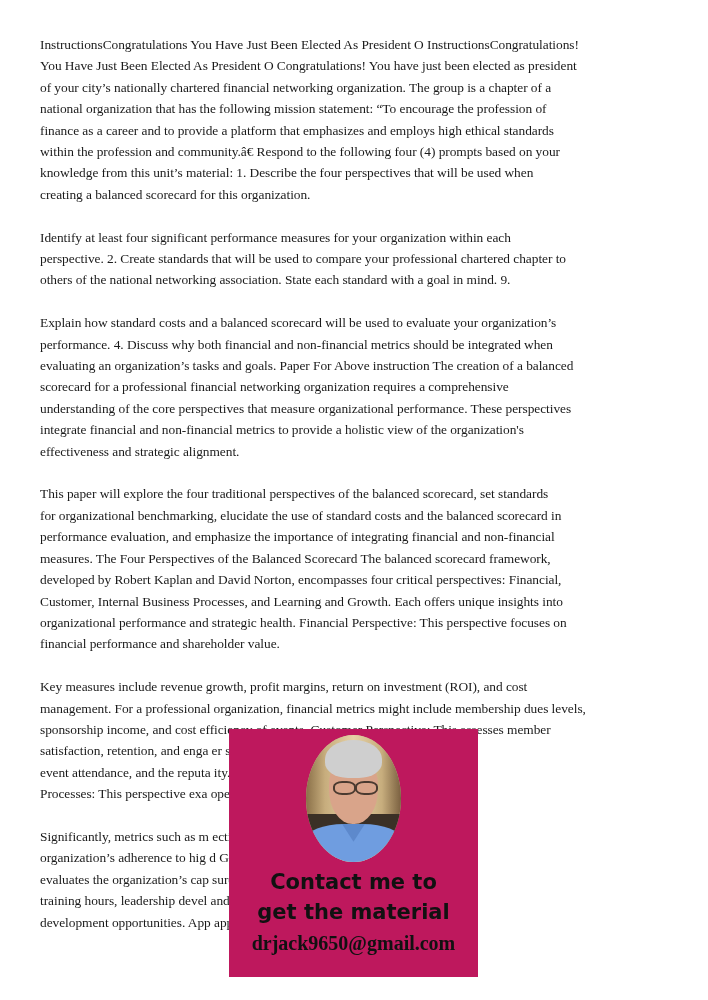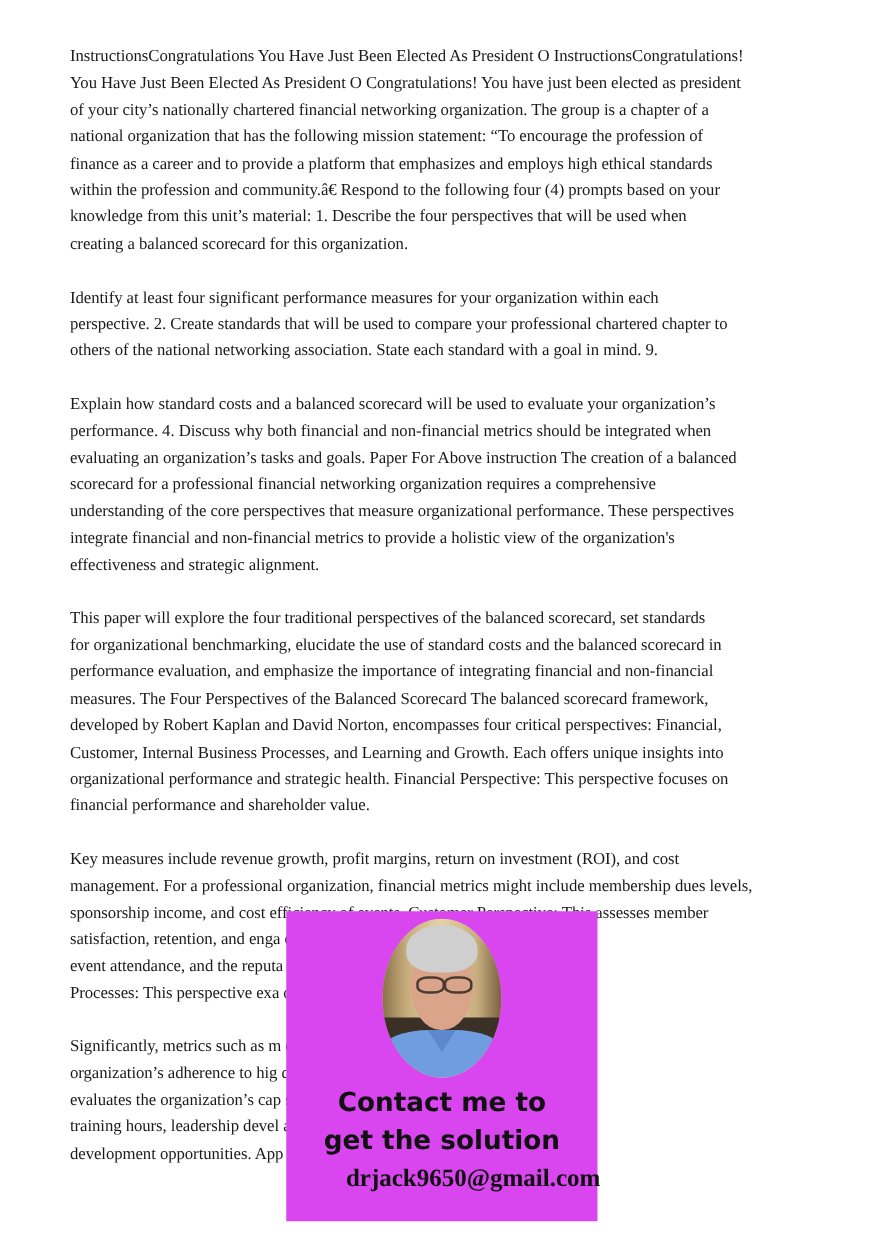--- a/index.html
+++ b/index.html
@@ -7,38 +7,38 @@
       width: 708px;
       height: 1000px;
       background: #ffffff;
       position: relative;
       overflow: hidden;
       font-family: "Liberation Serif", "DejaVu Serif", serif;
       color: #1a1a1a;
     }
     .page {
       position: absolute;
-      left: 56px;
+      left: 40px;
       top: 34px;
       width: 600px;
     }
     .para {
       font-size: 13.4px;
       line-height: 21.4px;
       margin: 0 0 21.4px 0;
       white-space: pre-line;
       letter-spacing: -0.05px;
     }
     .promo {
       position: absolute;
       left: 229px;
       top: 729px;
       width: 249px;
       height: 248px;
-      background: #d946ef;
+      background: #be185d;
     }
     .photo {
       position: absolute;
       left: 77px;
       top: 6px;
       width: 95px;
       height: 127px;
       border-radius: 50%;
       overflow: hidden;
       background: #c9b58e;
@@ -93,21 +93,20 @@
     .email {
       position: absolute;
       left: 0;
       top: 203px;
       width: 100%;
       text-align: center;
       font-family: "Liberation Serif", "DejaVu Serif", serif;
       font-weight: bold;
       font-size: 20px;
       color: #111111;
-      margin-left: 25px;
     }
   </style>
 </head>
 <body>
 
 <div class="page">
   <p class="para">InstructionsCongratulations You Have Just Been Elected As President O InstructionsCongratulations!
 You Have Just Been Elected As President O Congratulations! You have just been elected as president
 of your city’s nationally chartered financial networking organization. The group is a chapter of a
 national organization that has the following mission statement: “To encourage the profession of
@@ -151,15 +150,15 @@
     <div class="bg-wood"></div>
     <div class="dark-band"></div>
     <div class="shirt"></div>
     <div class="collar"></div>
     <div class="face"></div>
     <div class="hair"></div>
     <div class="glasses-l"></div>
     <div class="glasses-r"></div>
   </div>
   <div class="cta line1">Contact me to</div>
-  <div class="cta line2">get the solution</div>
+  <div class="cta line2">get the material</div>
   <div class="email">drjack9650@gmail.com</div>
 </div>
 
 </body></html>

